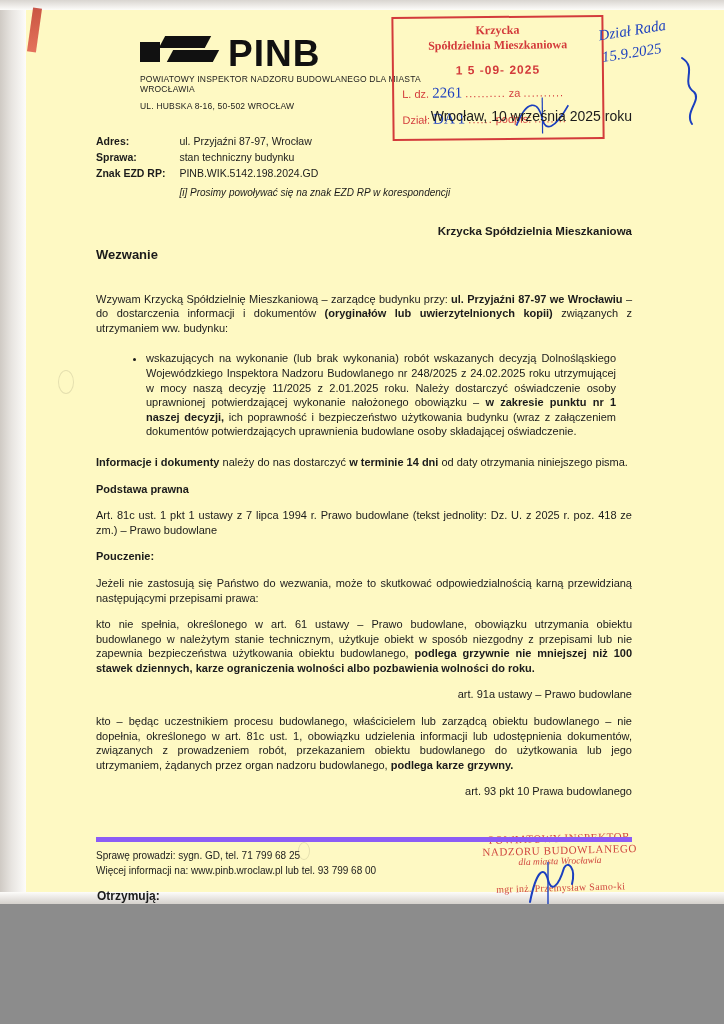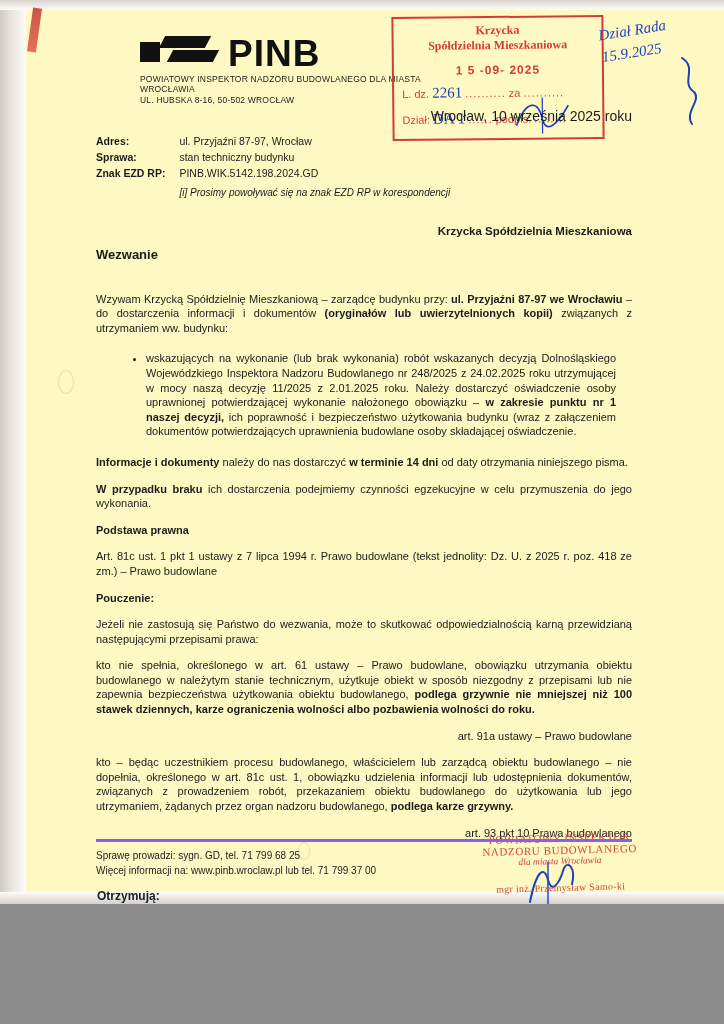--- a/index.html
+++ b/index.html
@@ -90,21 +90,21 @@
   }
   .org-line {
     font-size: 8.5px;
     letter-spacing: .2px;
     margin-top: 4px;
     color: #1b1b1b;
   }
   .org-line2 {
     font-size: 8.5px;
     letter-spacing: .2px;
-    margin-top: 1px;
+    margin-top: 7px;
     color: #1b1b1b;
   }
 
   
   .stamp {
     position: absolute;
     left: 392px;
     top: 16px;
     width: 212px;
     height: 124px;
@@ -267,21 +267,21 @@
     margin: 0;
     padding-left: 22px;
   }
   .footer {
     position: absolute;
     left: 96px;
     right: 92px;
     bottom: 26px;
     font-size: 10px;
     line-height: 15px;
-    border-top: 3px solid #8b5cf6;
+    border-top: 5px solid #8b5cf6;
     padding-top: 6px;
   }
   
   .artifact {
     position: absolute;
     border: 1px solid rgba(0,0,0,0.10);
     border-radius: 50%;
     pointer-events: none;
   }
 </style>
@@ -391,24 +391,20 @@
       </li>
     </ul>
 
     <p>
       <b>Informacje i dokumenty</b>
       <span>należy do nas dostarczyć</span>
       <b>w terminie 14 dni</b>
       <span>od daty otrzymania niniejszego pisma.</span>
     </p>
 
-    <p>
-      <b>W przypadku braku</b>
-      <span>ich dostarczenia podejmiemy czynności egzekucyjne w celu przymuszenia do jego wykonania.</span>
-    </p>
 
     <p class="sec-head">Podstawa prawna</p>
     <p>Art. 81c ust. 1 pkt 1 ustawy z 7 lipca 1994 r. Prawo budowlane (tekst jednolity: Dz. U. z 2025 r. poz. 418 ze zm.) – Prawo budowlane</p>
 
     <p class="sec-head">Pouczenie:</p>
     <p>Jeżeli nie zastosują się Państwo do wezwania, może to skutkować odpowiedzialnością karną przewidzianą następującymi przepisami prawa:</p>
 
     <p class="indent">
       <span>kto nie spełnia, określonego w art. 61 ustawy – Prawo budowlane, obowiązku utrzymania obiektu budowlanego w należytym stanie technicznym, użytkuje obiekt w sposób niezgodny z przepisami lub nie zapewnia bezpieczeństwa użytkowania obiektu budowlanego,</span>
       <b>podlega grzywnie nie mniejszej niż 100 stawek dziennych, karze ograniczenia wolności albo pozbawienia wolności do roku.</b>
@@ -436,16 +432,16 @@
   <div class="recipients">
     <div class="rt">Otrzymują:</div>
     <ol>
       <li>Krzycka Spółdzielnia Mieszkaniowa</li>
       <li>PINB aa.</li>
     </ol>
   </div>
 
   <div class="footer">
     <div>Sprawę prowadzi: sygn. GD, tel. 71 799 68 25</div>
-    <div>Więcej informacji na: www.pinb.wroclaw.pl lub tel. 71 799 37 00</div>
+    <div>Więcej informacji na: www.pinb.wroclaw.pl lub tel. 93 799 68 00</div>
   </div>
 
 </div>
 
 </body></html>

